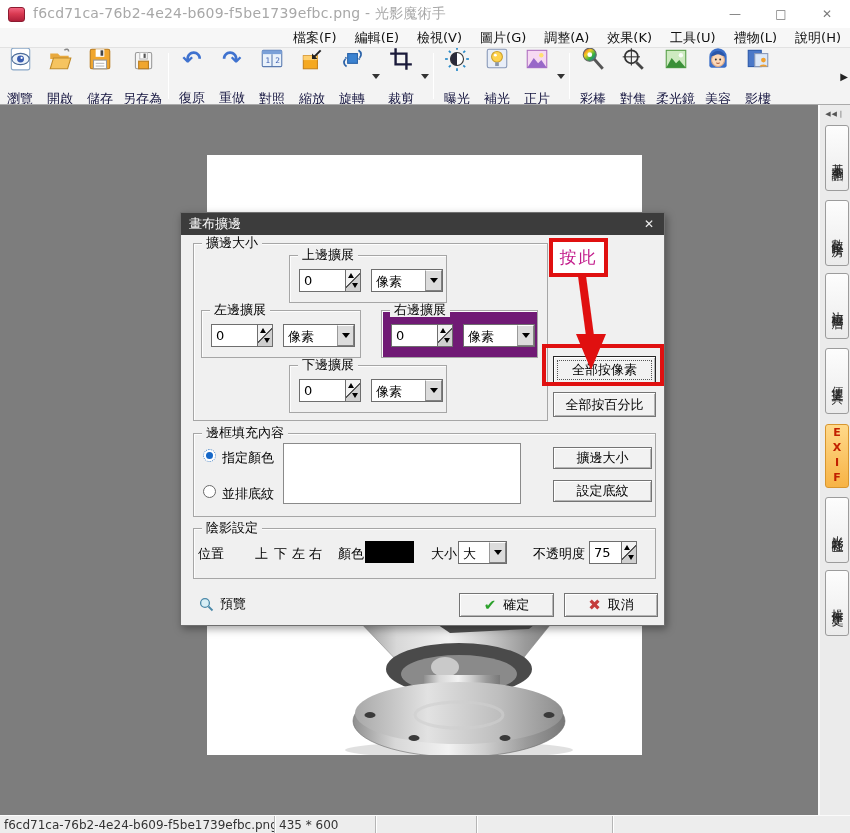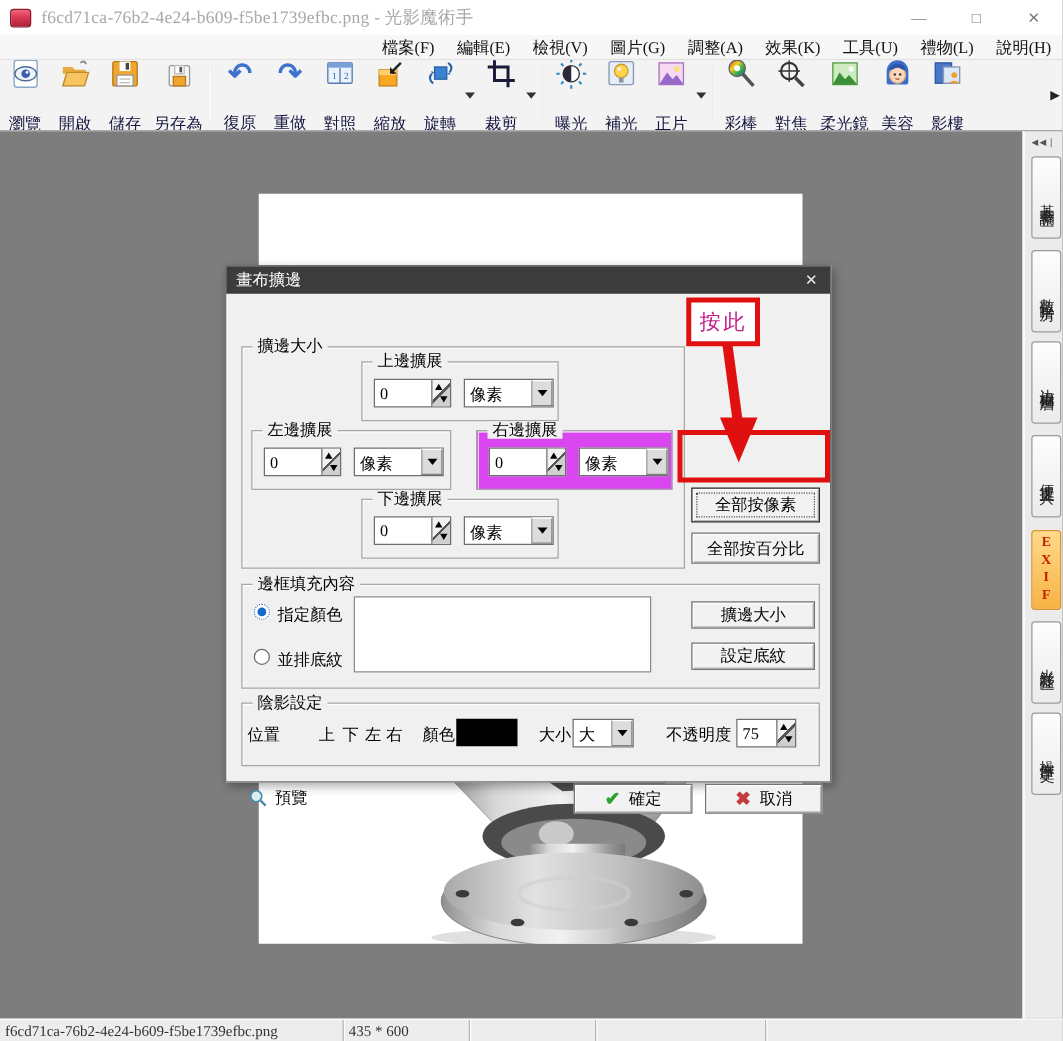--- a/index.html
+++ b/index.html
@@ -1,18 +1,18 @@
 <!DOCTYPE html>
 <html><head>
 <meta charset="utf-8">
 <style>
   * { margin:0; padding:0; box-sizing:border-box; }
   html,body { width:850px; height:833px; overflow:hidden;
     font-family:"DejaVu Sans","Liberation Sans",sans-serif; }
-  .screen { position:relative; width:850px; height:833px; background:#fff;font-family:Liberation Serif, serif; }
+  .screen { position:relative; width:850px; height:833px; background:#fff; }
 
   
   .titlebar { position:absolute; left:0; top:0; width:850px; height:28px;
     background:#ffffff; display:flex; align-items:center; }
   .appicon { width:17px; height:15px; margin:0 8px 0 8px; border-radius:3px;
     background:linear-gradient(#f2637f 0%,#d93a52 45%,#b01f3a 100%);
     border:1px solid #8c1b30; }
   .wtitle { font-size:14px; color:#a8a8a8; letter-spacing:0.2px; }
   .wctrls { position:absolute; right:0; top:0; height:28px; display:flex; }
   .wbtn { width:46px; height:28px; display:flex; align-items:center; justify-content:center;
@@ -57,21 +57,21 @@
   .stab.active { background:linear-gradient(#ffd98a,#f7b345); border-color:#d8962e;
     color:#c22000; font-weight:bold; font-size:11px; }
 
   
   .dialog { position:absolute; left:180px; top:212px; width:485px; height:414px;
     border:1px solid #6f6f6f; background:#f0f0f0; z-index:10;
     box-shadow:2px 3px 8px rgba(0,0,0,0.35); }
   .dtitle { height:22px; background:#3c3c3c; color:#fff; font-size:13px;
     display:flex; align-items:center; padding-left:8px; }
   .dclose { margin-left:auto; padding:0 10px; font-size:12px; color:#eee; }
-  .dbody { position:relative; width:100%; height:392px; font-size:13px; color:#000;margin-top:34px; }
+  .dbody { position:relative; width:100%; height:392px; font-size:13px; color:#000; }
 
   .grp { position:absolute; border:1px solid #a6a6a6; box-shadow:1px 1px 0 #fdfdfd inset; }
   .leg { position:absolute; top:-8px; left:8px; background:#f0f0f0; padding:0 4px;
     font-size:13px; line-height:14px; white-space:nowrap; }
 
   .numrow { position:absolute; left:9px; top:13px; display:flex; gap:10px; }
   .spin { display:flex; width:62px; height:23px; border:1px solid #6e6e6e; background:#fff; }
   .spinval { flex:1; font-size:13px; padding:3px 0 0 4px; }
   .spinbtn { position:relative; width:15px; border-left:1px solid #6e6e6e;
     background:linear-gradient(135deg,#f2f2f2 46%,#555 46%,#555 54%,#cfcfcf 54%); }
@@ -461,21 +461,21 @@
           </div>
           <div class="combo">
             <span class="comboval">像素</span>
             <span class="combobtn">
                 <i></i>
               </span>
           </div>
         </div>
       </div>
 
-      <div class="grp" style="left:200px;top:75px;width:157px;height:48px;background:#d946ef">
+      <div class="grp" style="left:200px;top:75px;width:157px;height:48px;background:#701a75">
         <span class="leg">右邊擴展</span>
         <div class="numrow">
           <div class="spin">
             <span class="spinval">0</span>
             <span class="spinbtn">
                 <i class="up"></i>
                 <i class="dn"></i>
               </span>
           </div>
           <div class="combo">

